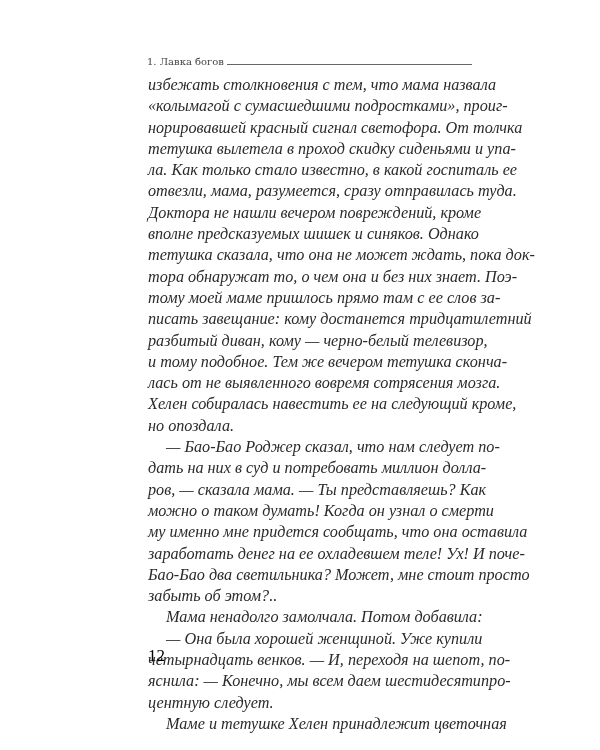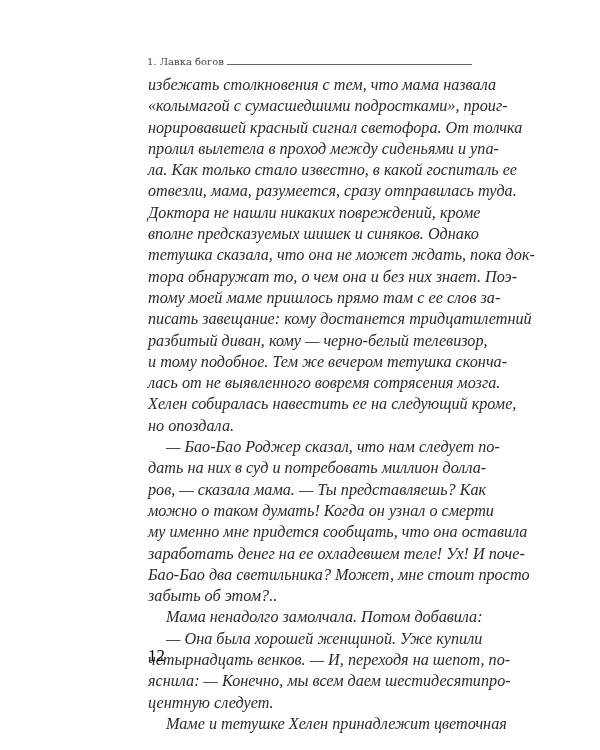--- a/index.html
+++ b/index.html
@@ -31,24 +31,24 @@
 <div class="page">
   <div class="running-head">
     <span class="title">1. Лавка богов</span>
     <span class="rule"></span>
   </div>
 
   <div class="body-text" id="body-text">
       <span class="line">избежать столкновения с тем, что мама назвала</span>
       <span class="line">«колымагой с сумасшедшими подростками», проиг-</span>
       <span class="line">норировавшей красный сигнал светофора. От толчка</span>
-      <span class="line">пролил вылетела в проход между сиденьями и упа-</span>
+      <span class="line">тетушка вылетела в проход скидку сиденьями и упа-</span>
       <span class="line">ла. Как только стало известно, в какой госпиталь ее</span>
       <span class="line">отвезли, мама, разумеется, сразу отправилась туда.</span>
-      <span class="line">Доктора не нашли никаких повреждений, кроме</span>
+      <span class="line">Доктора не нашли вечером повреждений, кроме</span>
       <span class="line">вполне предсказуемых шишек и синяков. Однако</span>
       <span class="line">тетушка сказала, что она не может ждать, пока док-</span>
       <span class="line">тора обнаружат то, о чем она и без них знает. Поэ-</span>
       <span class="line">тому моей маме пришлось прямо там с ее слов за-</span>
       <span class="line">писать завещание: кому достанется тридцатилетний</span>
       <span class="line">разбитый диван, кому — черно-белый телевизор,</span>
       <span class="line">и тому подобное. Тем же вечером тетушка сконча-</span>
       <span class="line">лась от не выявленного вовремя сотрясения мозга.</span>
       <span class="line">Хелен собиралась навестить ее на следующий кроме,</span>
       <span class="line last">но опоздала.</span>

